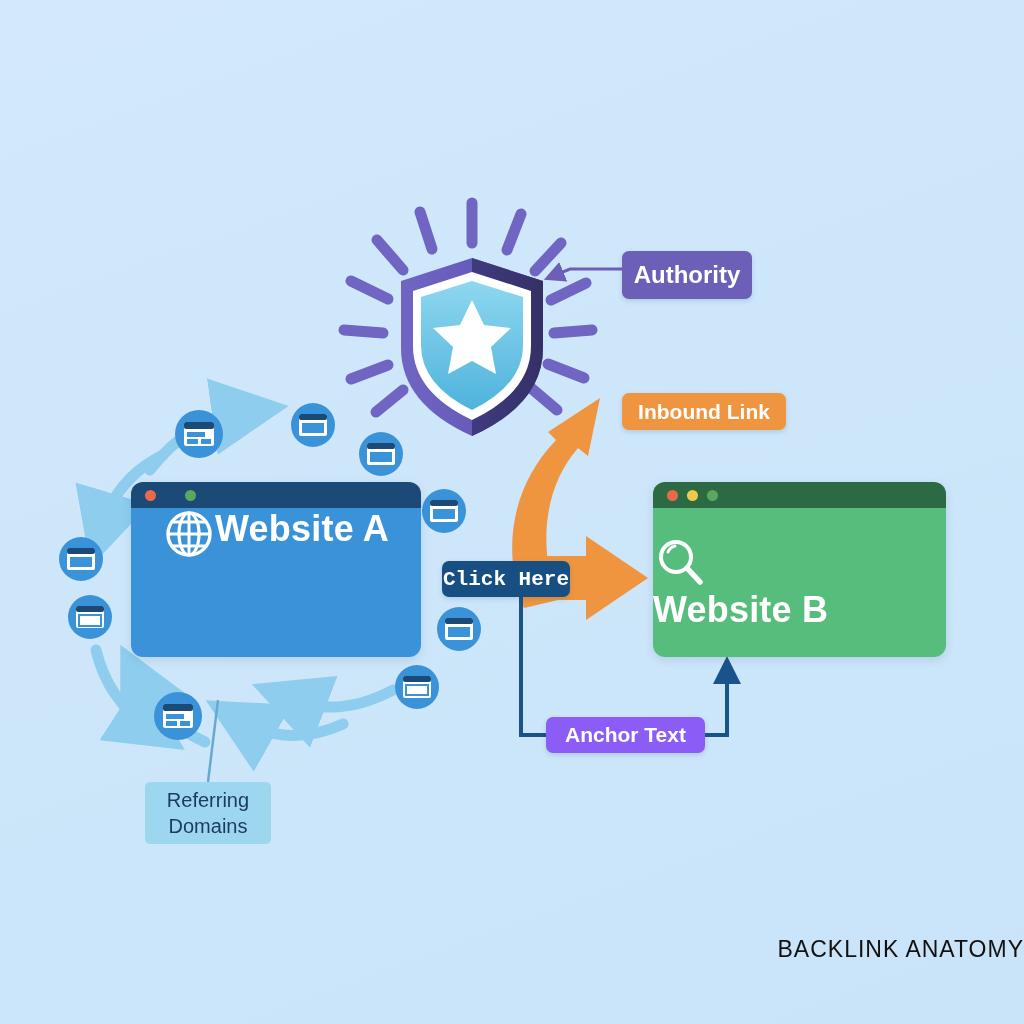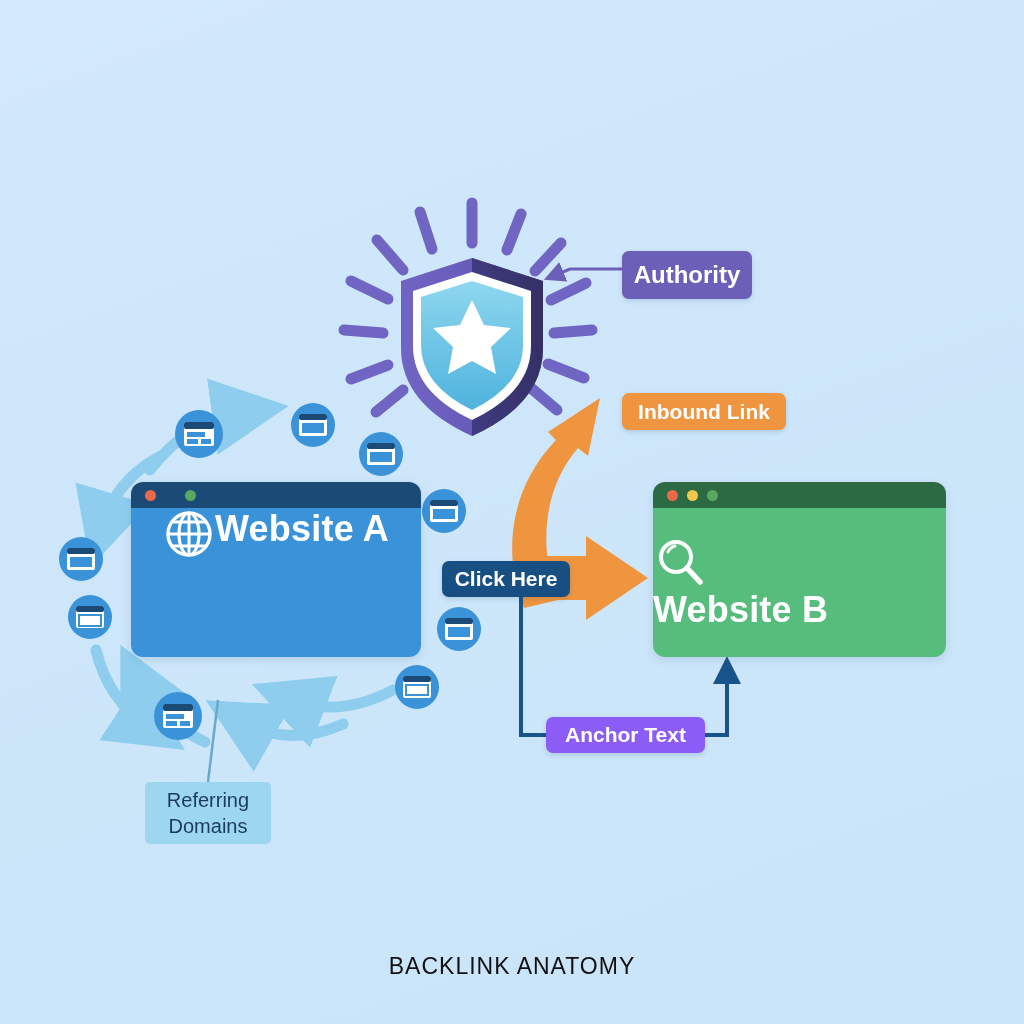--- a/index.html
+++ b/index.html
@@ -26,29 +26,29 @@
   #website-b{left:653px;top:482px;width:293px;height:175px;}
   #website-b .win-bar{background:#2c6a43;}
   #website-b .win-body{background:#57bd7d;flex-direction:column;}
 
   
   .badge{position:absolute;display:flex;align-items:center;justify-content:center;
          color:#fff;font-weight:bold;border-radius:7px;white-space:nowrap;
          box-shadow:0 2px 5px rgba(20,60,100,.16);}
   #badge-authority{left:622px;top:251px;width:130px;height:48px;background:#6c5fb8;font-size:24px;}
   #badge-inbound{left:622px;top:393px;width:164px;height:37px;background:#ef9540;font-size:21px;}
-  #badge-click{left:442px;top:561px;width:128px;height:36px;background:#184f82;font-size:21px;}
+  #badge-click{left:442px;top:561px;width:128px;height:36px;background:#184f82;font-size:21px;font-family:Liberation Mono, monospace;}
   #badge-anchor{left:546px;top:717px;width:159px;height:36px;background:#8b5cf6;font-size:21px;}
   #badge-referring{left:145px;top:782px;width:126px;height:62px;background:#9cd6ef;
                    color:#1b3b5c;font-size:20px;font-weight:normal;line-height:26px;
                    flex-direction:column;border-radius:5px;box-shadow:none;align-items:center;}
 
   
-  #caption{position:absolute;left:0;top:936px;width:1024px;text-align:center;
-           font-size:23px;color:#111;letter-spacing:1px;margin-top:17px;}
+  #caption{position:absolute;left:0;top:936px;width:1024px;text-align:right;
+           font-size:23px;color:#111;letter-spacing:1px;}
 </style>
 </head>
 <body>
 
 <div class="stage">
 
   <svg class="layer">
     <defs>
       <linearGradient id="gShieldL" x1="0" y1="0" x2="1" y2="0">
         <stop offset="0" stop-color="#7165c4"></stop>

